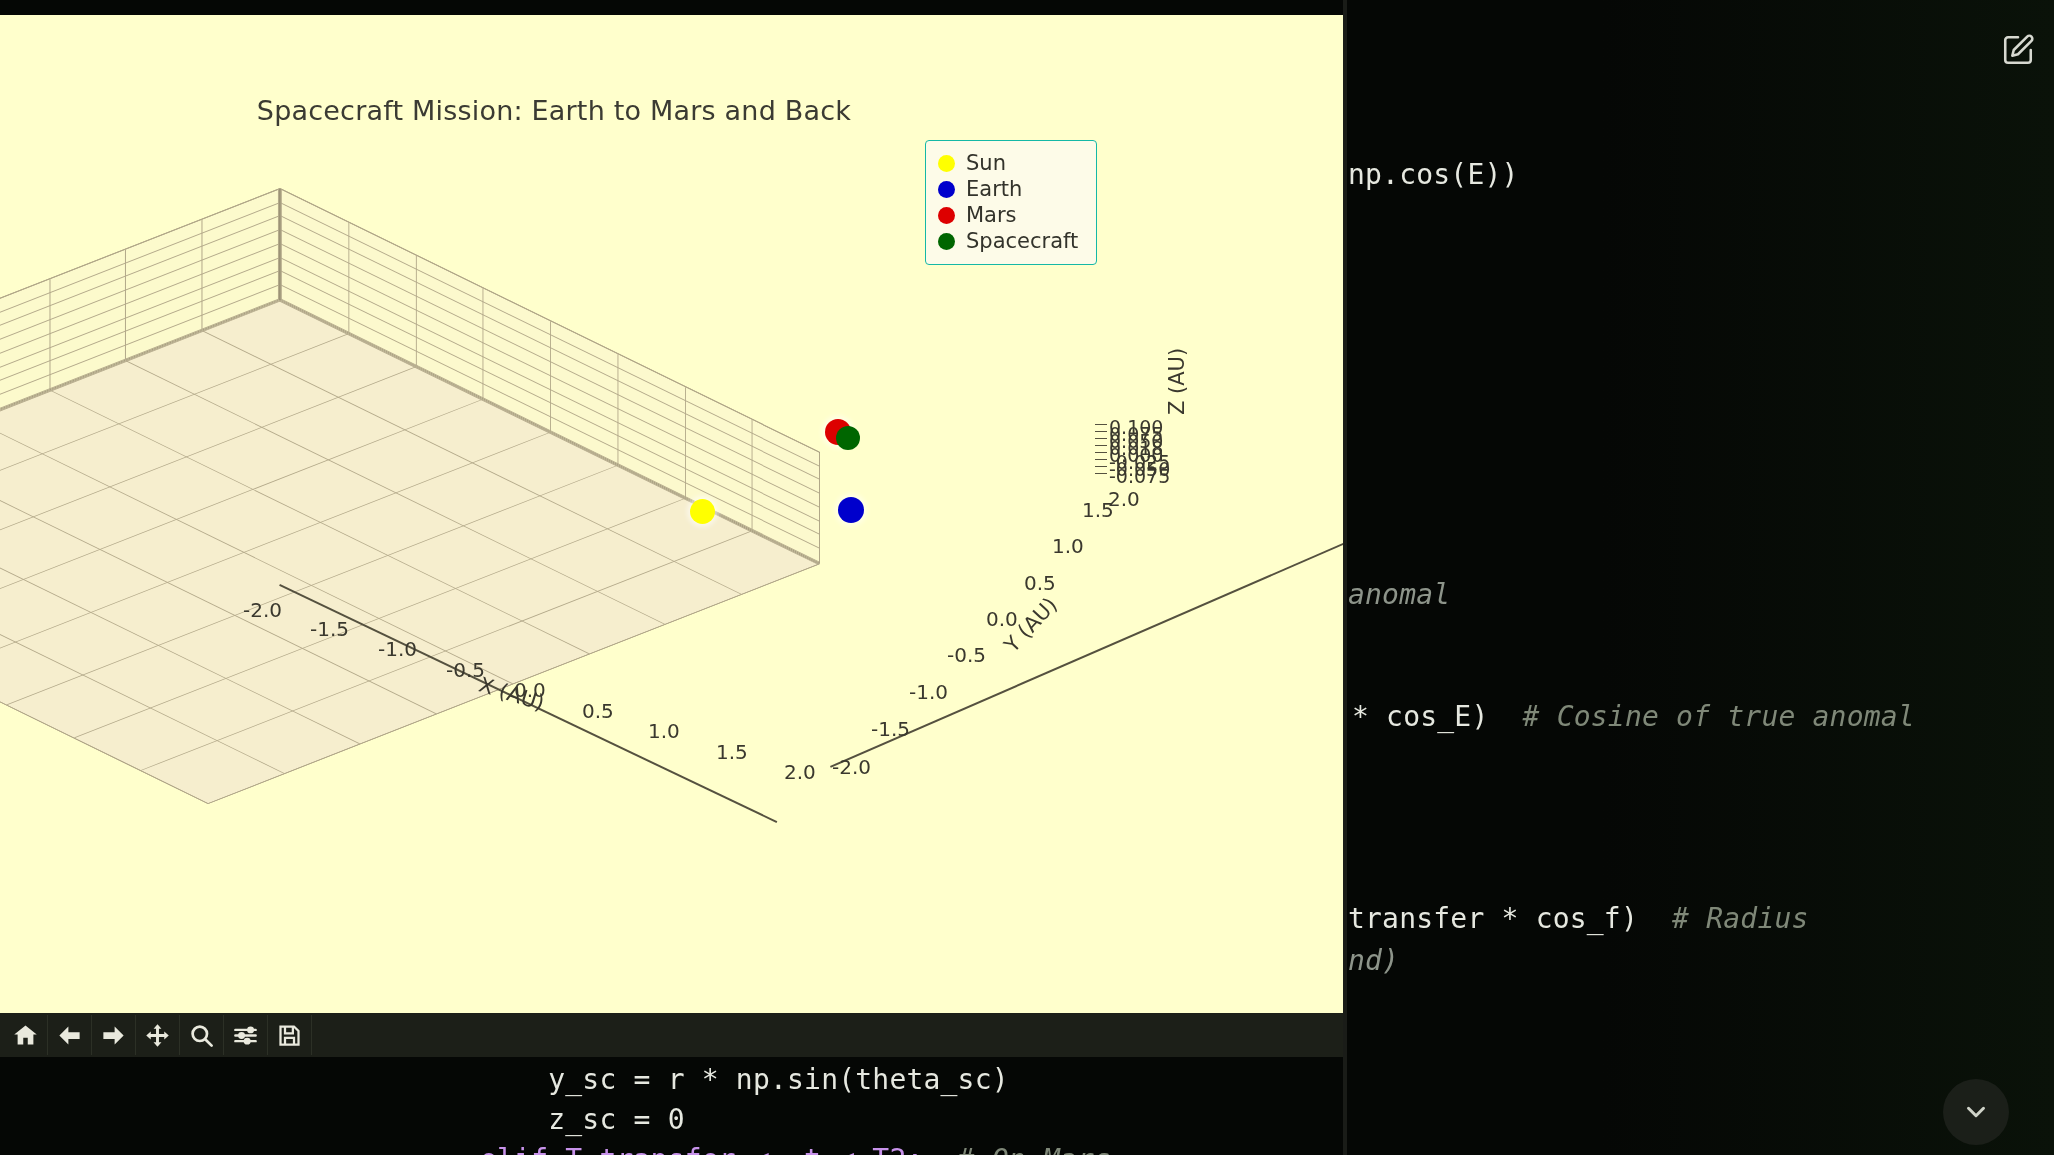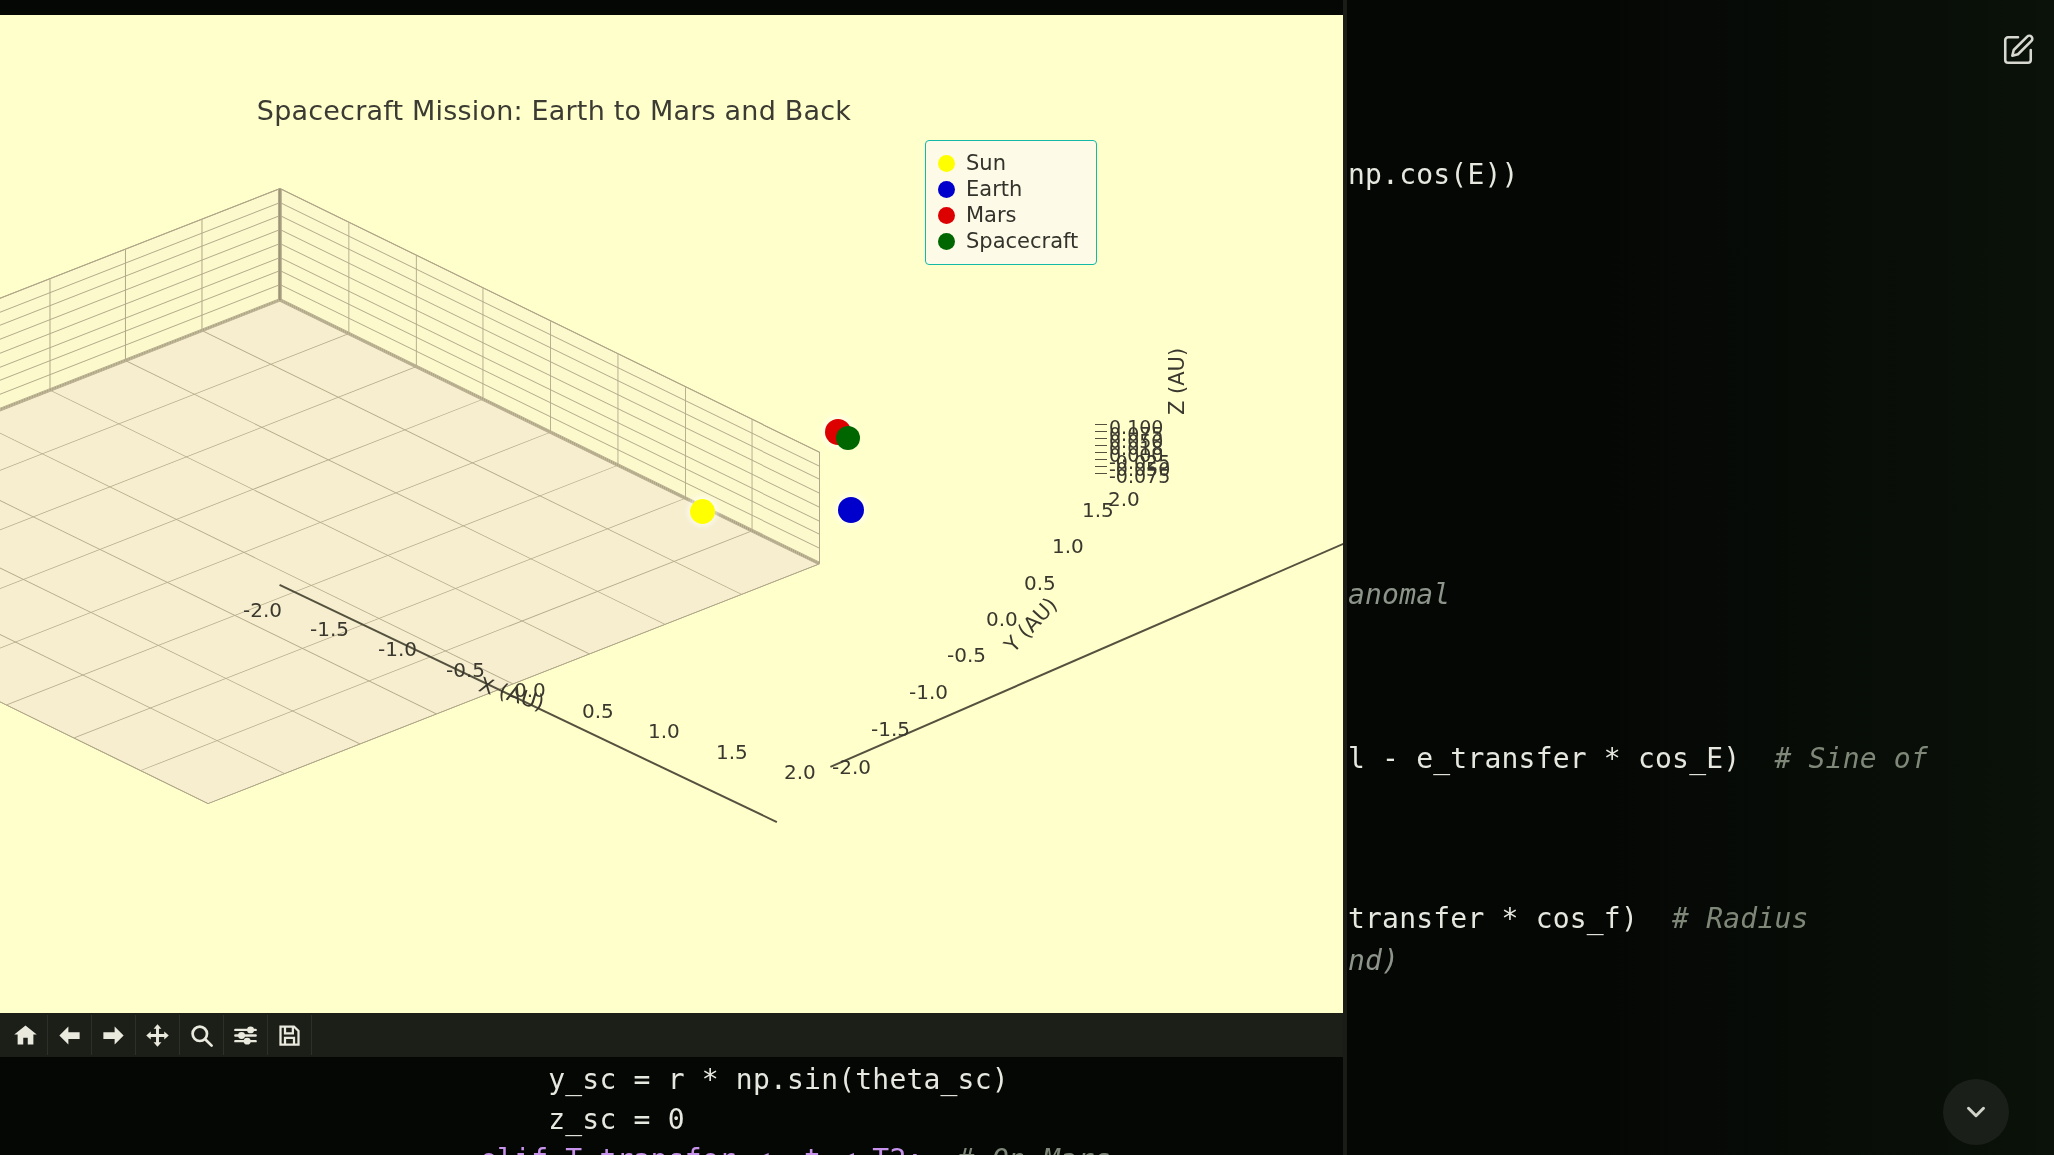--- a/index.html
+++ b/index.html
@@ -214,21 +214,21 @@
     <div class="edit-icon-btn">
       <svg viewBox="0 0 24 24" fill="none" stroke="#e9eae2" stroke-width="1.8" stroke-linecap="round" stroke-linejoin="round">
         <path d="M12 3H5a2 2 0 0 0-2 2v14a2 2 0 0 0 2 2h14a2 2 0 0 0 2-2v-7"></path>
         <path d="M18.5 2.5a2.12 2.12 0 0 1 3 3L12 15l-4 1 1-4Z"></path>
       </svg>
     </div>
 
 
     <div class="code-line" style="left:1348px; top:158px;"><span>np.cos(E))</span></div>
     <div class="code-line dim" style="left:1348px; top:578px;"><span>anomal</span></div>
-    <div class="code-line" style="left:1348px; top:742px;"><span>l - e_transfer * cos_E)</span><span class="cm">  # Sine of</span></div>
+    <div class="code-line" style="left:1352px; top:700px;"><span>* cos_E)</span><span class="cm">  # Cosine of true anomal</span></div>
     <div class="code-line" style="left:1348px; top:902px;"><span>transfer * cos_f)</span><span class="cm">  # Radius</span></div>
     <div class="code-line dim" style="left:1348px; top:944px;"><span>nd)</span></div>
 
     <div class="code-line" style="left:480px; top:1063px;"><span>    y_sc = r * np.sin(theta_sc)</span></div>
     <div class="code-line" style="left:480px; top:1103px;"><span>    z_sc = 0</span></div>
     <div class="code-line" style="left:480px; top:1143px;"><span class="kw">elif T_transfer &lt;= t &lt; T2:</span><span class="cm">  # On Mars</span></div>
 
     <div class="chevron-btn">
       <svg viewBox="0 0 24 24" fill="none" stroke="#cfd3c8" stroke-width="2.4" stroke-linecap="round" stroke-linejoin="round">
         <path d="M6 9l6 6 6-6"></path>

